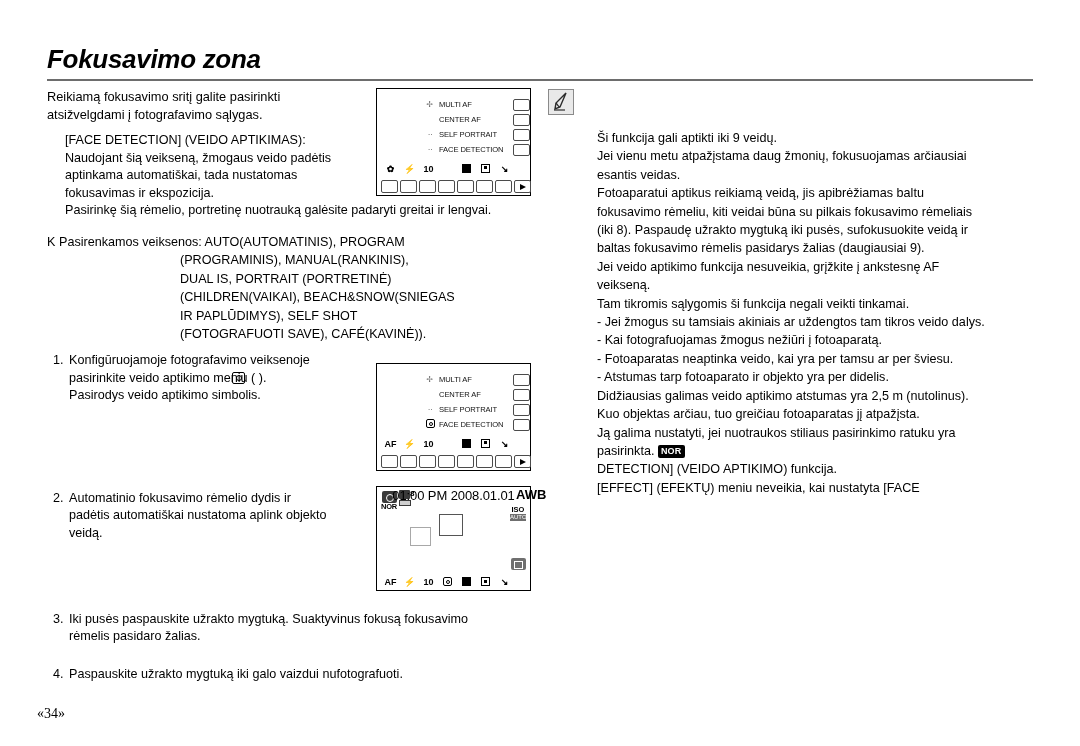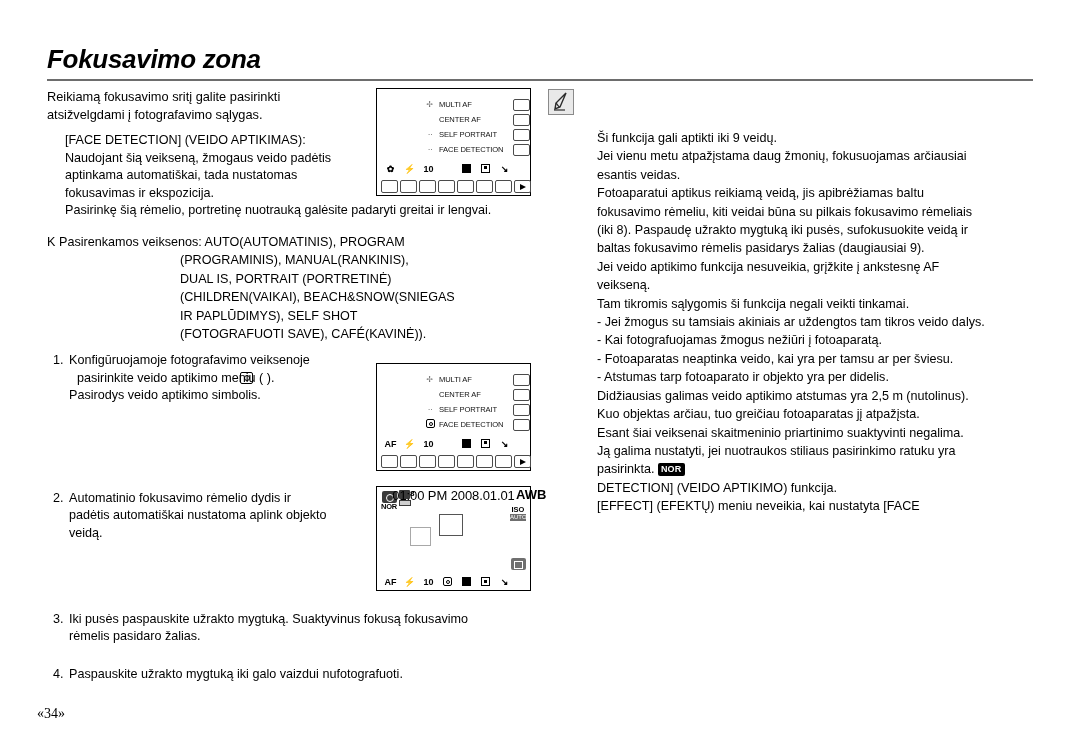--- a/index.html
+++ b/index.html
@@ -355,21 +355,21 @@
       <div>IR PAPLŪDIMYS), SELF SHOT</div>
       <div>(FOTOGRAFUOTI SAVE), CAFÉ(KAVINĖ)).</div>
     </div>
 
     <div class="block-gap-s"></div>
 
     <div class="nitem">
       <span class="num">1.</span>
       <span class="body">
         <div>Konfigūruojamoje fotografavimo veiksenoje</div>
-        <div style="position:relative;margin-left:8px;">
+        <div style="position:relative;">
           <span>pasirinkite veido aptikimo meniu  (      ).</span>
           <span style="position:absolute;left:163px;top:2px;width:13px;height:12px;border:1.4px solid #000;border-radius:2px;">
             <span style="position:absolute;left:3px;top:2.5px;width:6px;height:6px;border:1.2px solid #000;border-radius:50%;"></span>
           </span>
         </div>
         <div>Pasirodys veido aptikimo simbolis.</div>
       </span>
     </div>
 
     <div style="height:85px;"></div>
@@ -560,21 +560,20 @@
         <div class="rt">baltas fokusavimo rėmelis pasidarys žalias (daugiausiai 9).</div>
         <div class="rt">Jei veido aptikimo funkcija nesuveikia, grįžkite į ankstesnę AF</div>
         <div class="rt">veikseną.</div>
         <div class="rt">Tam tikromis sąlygomis ši funkcija negali veikti tinkamai.</div>
         <div class="rt">- Jei žmogus su tamsiais akiniais ar uždengtos tam tikros veido dalys.</div>
         <div class="rt">- Kai fotografuojamas žmogus nežiūri į fotoaparatą.</div>
         <div class="rt">- Fotoaparatas neaptinka veido, kai yra per tamsu ar per šviesu.</div>
         <div class="rt">- Atstumas tarp fotoaparato ir objekto yra per didelis.</div>
         <div class="rt">Didžiausias galimas veido aptikimo atstumas yra 2,5 m (nutolinus).</div>
         <div class="rt">Kuo objektas arčiau, tuo greičiau fotoaparatas jį atpažįsta.</div>
-        <div class="rt">Esant šiai veiksenai skaitmeninio priartinimo suaktyvinti negalima.</div>
         <div class="rt">Ją galima nustatyti, jei nuotraukos stiliaus pasirinkimo ratuku yra</div>
         <div class="rt">
           <span>pasirinkta. </span><span class="nor-badge">NOR</span>
         </div>
         <div class="rt">DETECTION] (VEIDO APTIKIMO) funkcija.</div>
         <div class="rt">[EFFECT] (EFEKTŲ) meniu neveikia, kai nustatyta [FACE</div>
       </div>
     </div>
   </div>
 

